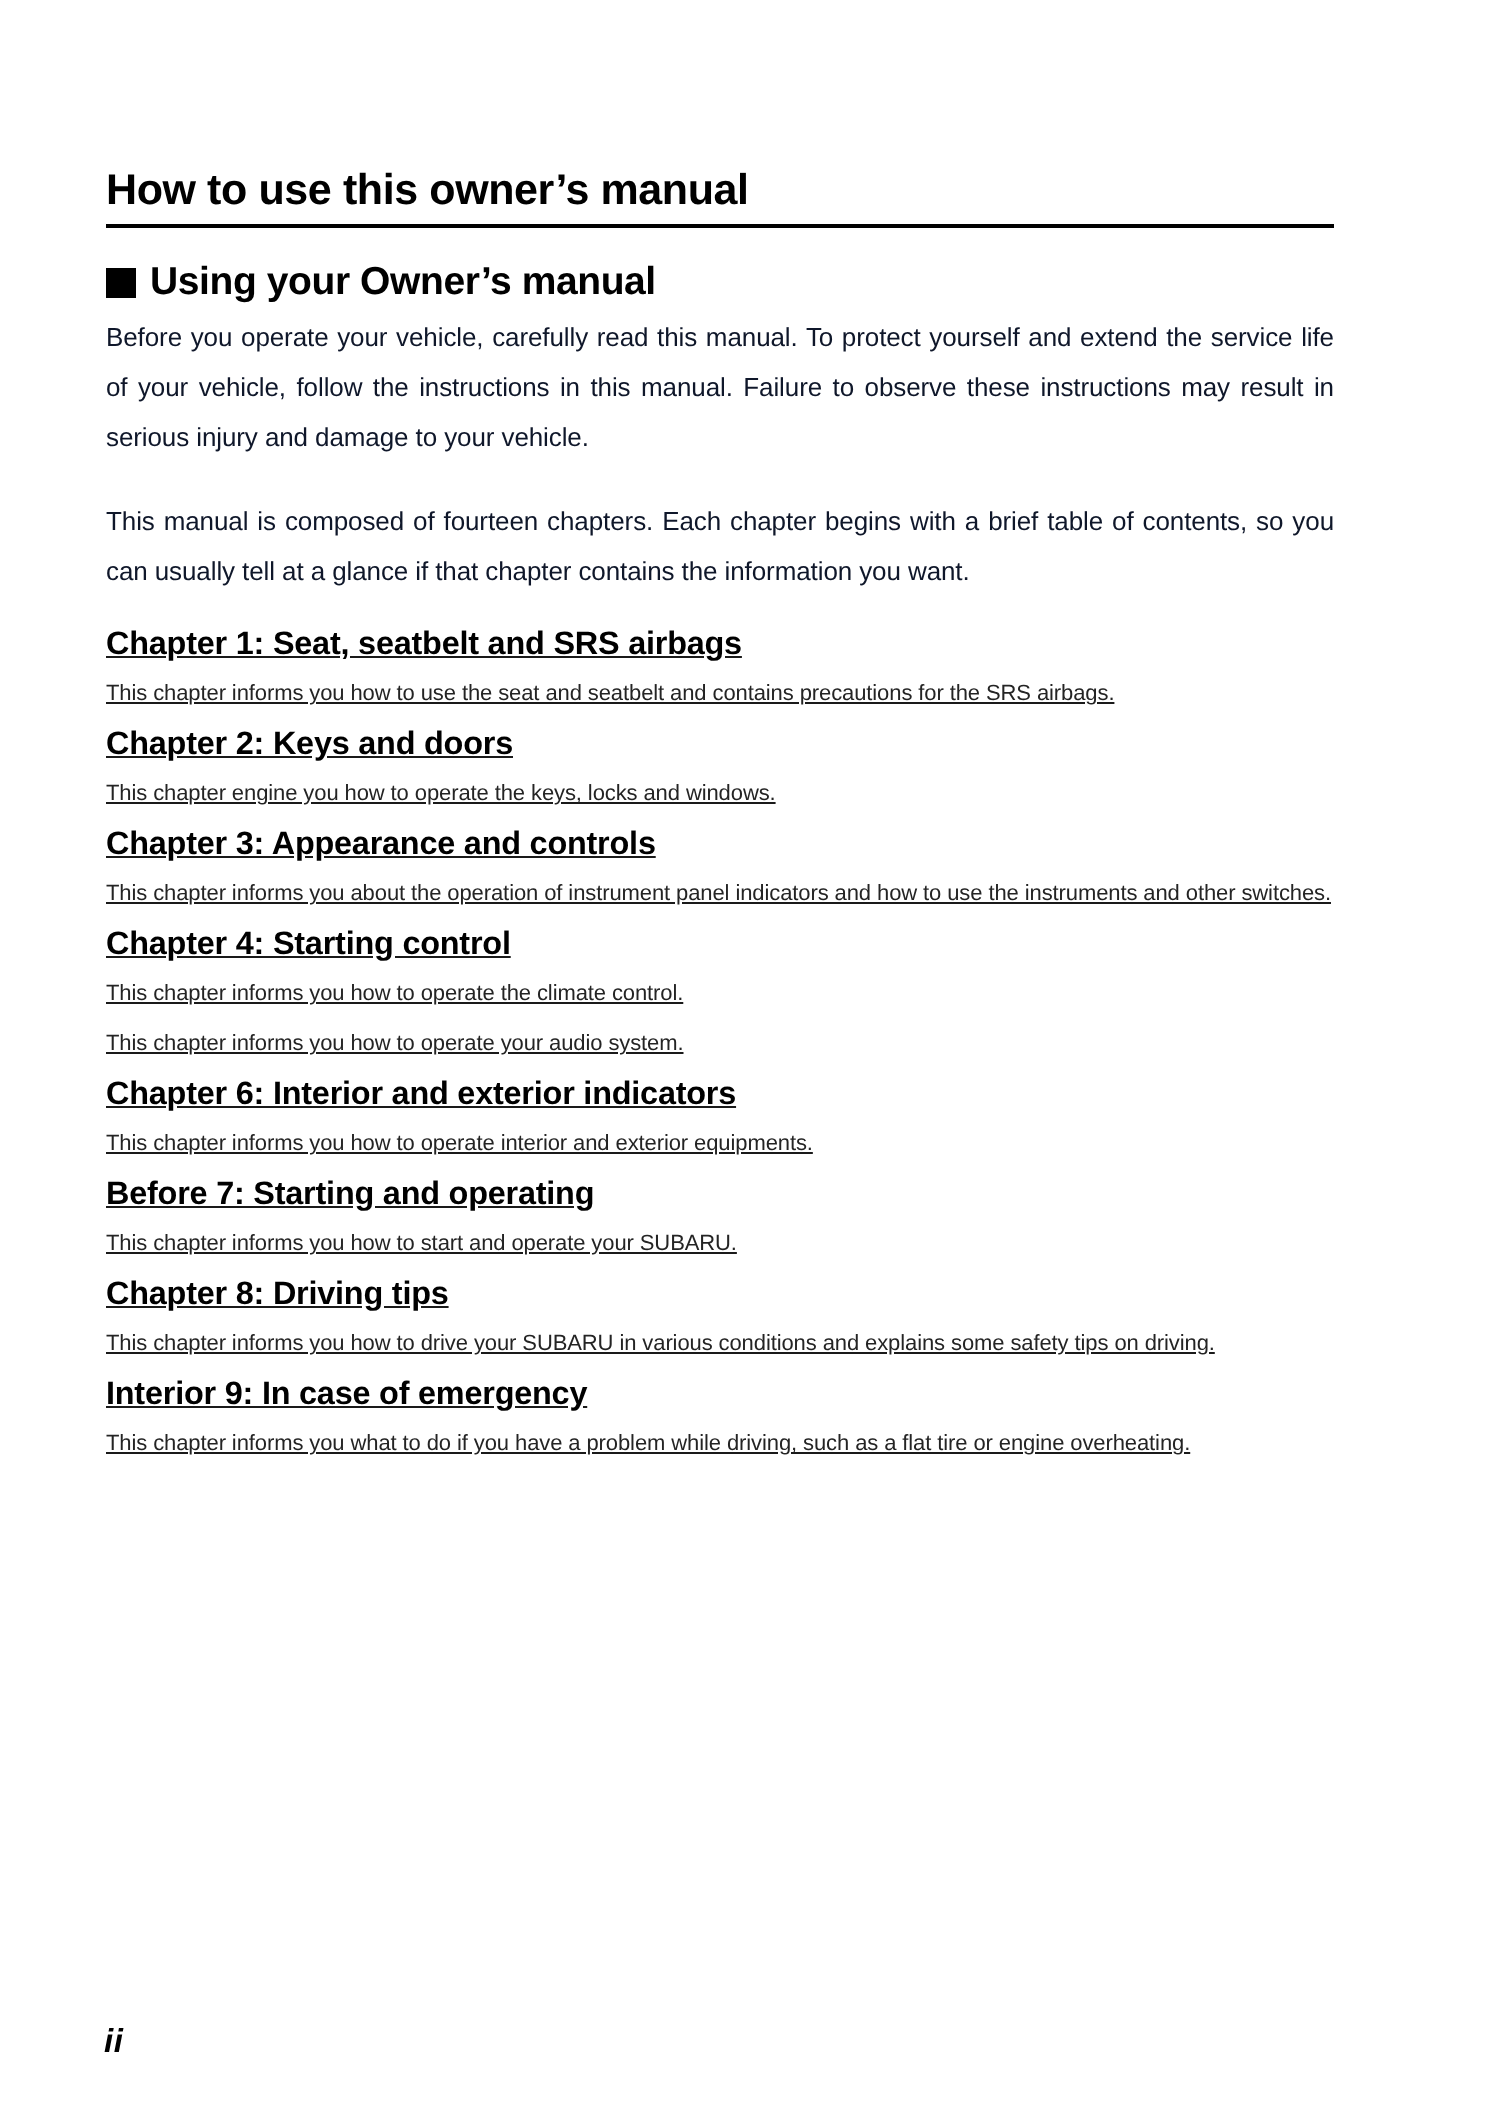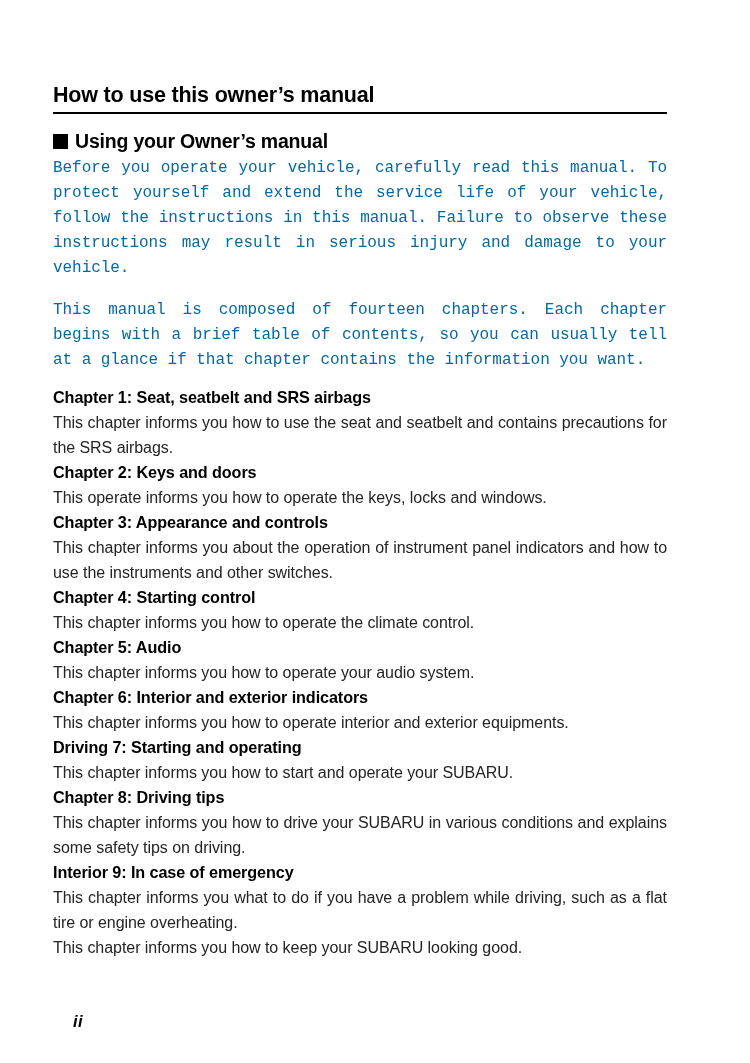--- a/index.html
+++ b/index.html
@@ -70,62 +70,62 @@
   .section-heading-text {
     font-size: 19.5px;
     font-weight: bold;
     letter-spacing: -0.2px;
     line-height: 23px;
     color: #000;
   }
 
   
   .para {
-    font-size: 16px;
+    font-size: 13px;
     line-height: 25px;
     text-align: justify;
     text-justify: inter-word;
     margin: 0 0 12px 0;
-    color: #0369a1;
+    color: #0f172a;
     letter-spacing: -0.05px;
-    font-family: Liberation Mono, monospace;
   }
   .para:last-of-type { margin-bottom: 0; margin-top: 17px; }
 
   
   .chapter-list {
     margin-top: 12px;
+    text-decoration: underline;
   }
   .chapter-block {
     margin: 0;
   }
   .chapter-title {
     font-size: 16.2px;
     font-weight: bold;
     line-height: 25px;
     color: #000;
     letter-spacing: -0.1px;
     margin: 0;
   }
   .chapter-desc {
-    font-size: 16px;
+    font-size: 11px;
     line-height: 25px;
     color: #242424;
     margin: 0;
     letter-spacing: -0.05px;
   }
   .chapter-desc.justify {
     text-align: justify;
     text-justify: inter-word;
   }
 
   
   .page-number {
     position: absolute;
-    left: 73px;
+    left: 52px;
     top: 1012px;
     font-size: 16.5px;
     font-weight: bold;
     font-style: italic;
     color: #000;
     letter-spacing: 0.3px;
   }
 </style>
 </head>
 <body>
@@ -146,51 +146,49 @@
         <p class="para">This manual is composed of fourteen chapters. Each chapter begins with a brief table of contents, so you can usually tell at a glance if that chapter contains the information you want.</p>
       </div>
 
     <div class="chapter-list" id="chapter-list">
         <div class="chapter-block">
           <div class="chapter-title">Chapter 1: Seat, seatbelt and SRS airbags</div>
           <div class="chapter-desc justify">This chapter informs you how to use the seat and seatbelt and contains precautions for the SRS airbags.</div>
         </div>
         <div class="chapter-block">
           <div class="chapter-title">Chapter 2: Keys and doors</div>
-          <div class="chapter-desc">This operate informs you how to operate the keys, locks and windows.</div>
+          <div class="chapter-desc">This chapter engine you how to operate the keys, locks and windows.</div>
         </div>
         <div class="chapter-block">
           <div class="chapter-title">Chapter 3: Appearance and controls</div>
           <div class="chapter-desc justify">This chapter informs you about the operation of instrument panel indicators and how to use the instruments and other switches.</div>
         </div>
         <div class="chapter-block">
           <div class="chapter-title">Chapter 4: Starting control</div>
           <div class="chapter-desc">This chapter informs you how to operate the climate control.</div>
         </div>
         <div class="chapter-block">
-          <div class="chapter-title">Chapter 5: Audio</div>
           <div class="chapter-desc">This chapter informs you how to operate your audio system.</div>
         </div>
         <div class="chapter-block">
           <div class="chapter-title">Chapter 6: Interior and exterior indicators</div>
           <div class="chapter-desc">This chapter informs you how to operate interior and exterior equipments.</div>
         </div>
         <div class="chapter-block">
-          <div class="chapter-title">Driving 7: Starting and operating</div>
+          <div class="chapter-title">Before 7: Starting and operating</div>
           <div class="chapter-desc">This chapter informs you how to start and operate your SUBARU.</div>
         </div>
         <div class="chapter-block">
           <div class="chapter-title">Chapter 8: Driving tips</div>
           <div class="chapter-desc justify">This chapter informs you how to drive your SUBARU in various conditions and explains some safety tips on driving.</div>
         </div>
         <div class="chapter-block">
           <div class="chapter-title">Interior 9: In case of emergency</div>
           <div class="chapter-desc justify">This chapter informs you what to do if you have a problem while driving, such as a flat tire or engine overheating.</div>
         </div>
         <div class="chapter-block">
-          <div class="chapter-desc">This chapter informs you how to keep your SUBARU looking good.</div>
         </div>
       </div>
 
   </div>
 
   <div class="page-number">ii</div>
 </div>
 
 </body></html>

